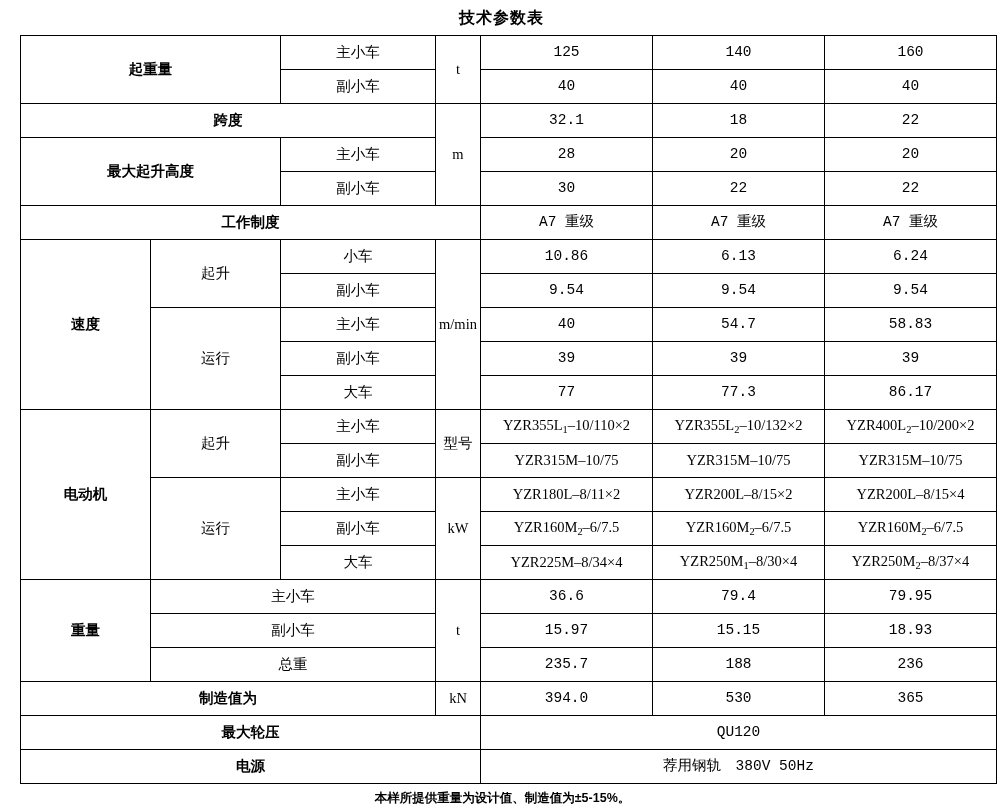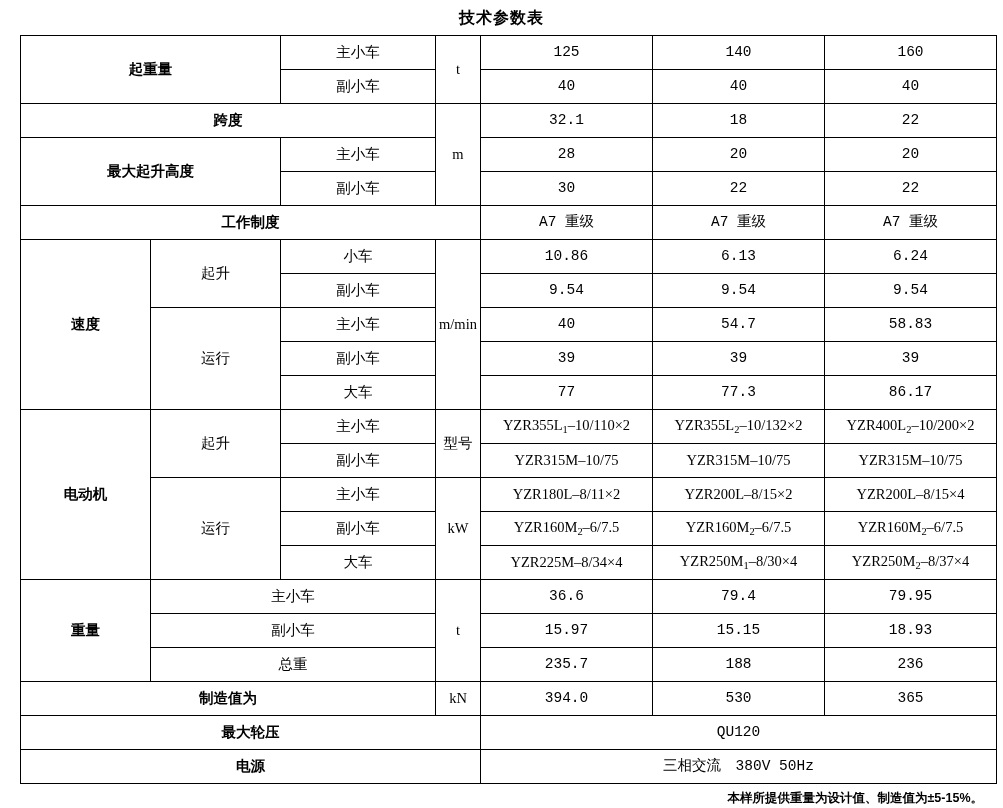--- a/index.html
+++ b/index.html
@@ -70,21 +70,21 @@
   }
   sub {
     font-size: 0.72em;
     vertical-align: -0.25em;
   }
   .footnote {
     font-family: "Liberation Sans", "DejaVu Sans", sans-serif;
     font-size: 12.5px;
     font-weight: bold;
     padding: 6px 0 0 2px;
-    text-align: right;
+    text-align: center;
   }
   .big-label {
     font-size: 15px;
   }
 </style>
 </head>
 <body>
 
 <div class="page">
 
@@ -246,21 +246,21 @@
         <td class="val">365</td>
       </tr>
 
       <tr>
         <td class="cn big-label" colspan="4">最大轮压</td>
         <td class="val" colspan="3">QU120</td>
       </tr>
 
       <tr>
         <td class="cn big-label" colspan="4">电源</td>
-        <td class="val" colspan="3">三相交流　380V 50Hz</td>
+        <td class="val" colspan="3">荐用钢轨　380V 50Hz</td>
       </tr>
 
     </tbody>
   </table>
 
   <div class="footnote">本样所提供重量为设计值、制造值为±5-15%。</div>
 
 </div>
 
 </body></html>

